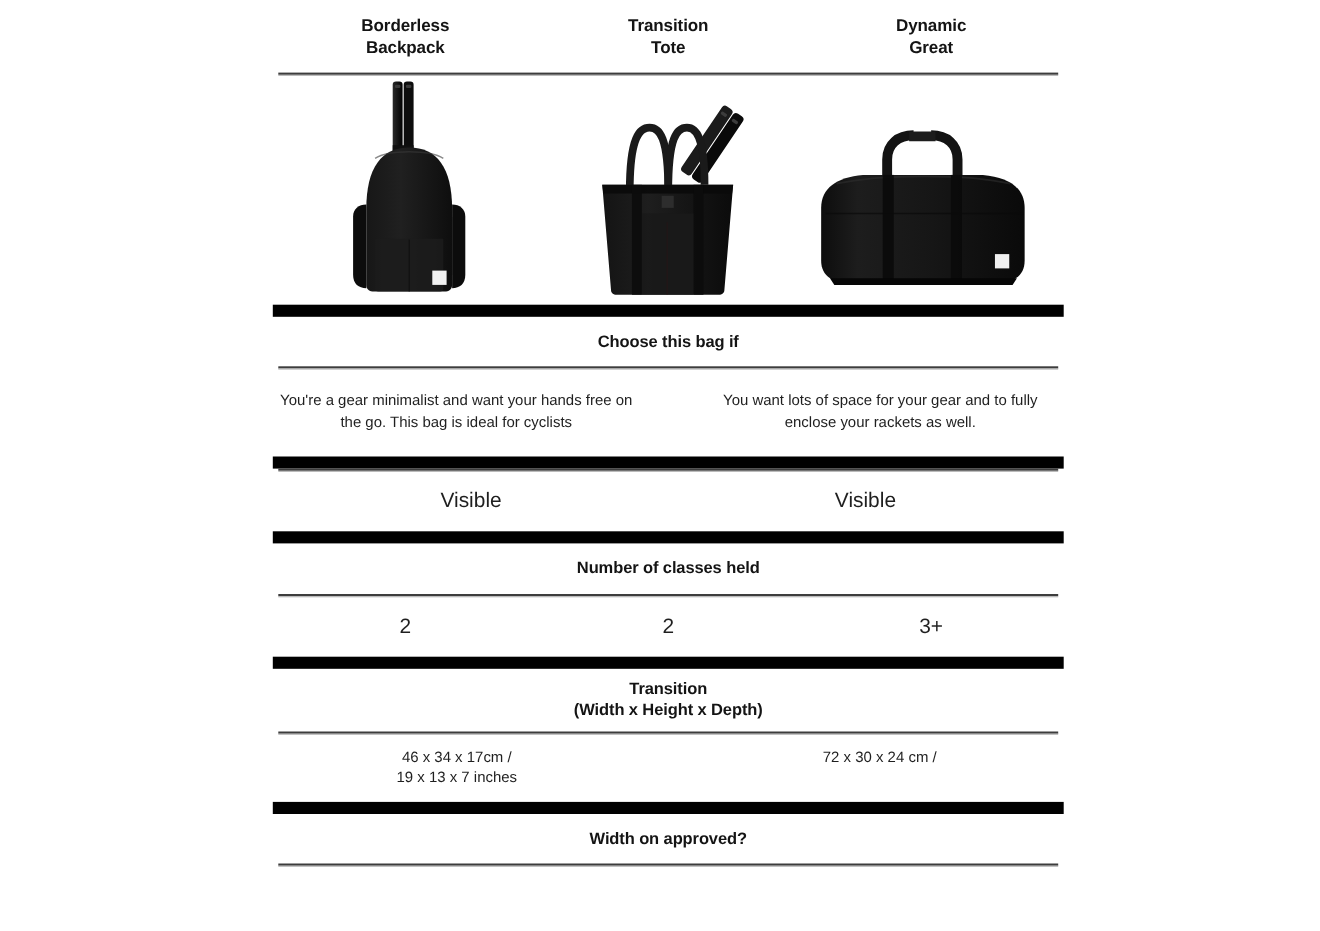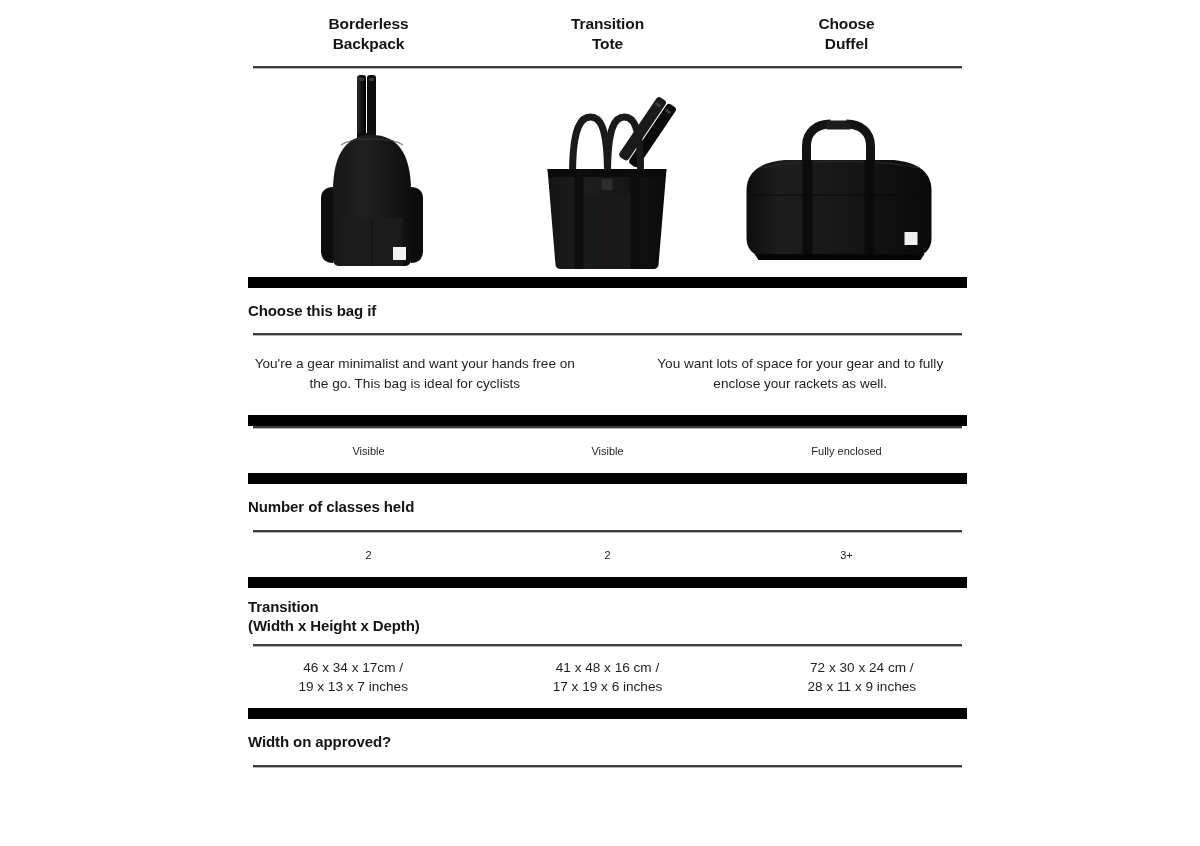--- a/index.html
+++ b/index.html
@@ -89,34 +89,34 @@
   }
   .bagwrap {
     position: absolute;
     bottom: 0;
     left: 50%;
     transform: translateX(-50%);
   }
 
   
   .sect-title {
-    text-align: left;
+    text-align: center;
     font-weight: bold;
     font-size: 15px;
     line-height: 1.25;
     padding: 14px 0 13px 0;
     color: #141414;
     letter-spacing: -0.1px;
   }
   .sect-title.two-line { padding: 10px 0 9px 0; }
 
   
   .val-row {
     padding: 15px 0 15px 0;
-    font-size: 11px;
+    font-size: 19px;
     line-height: 1.28;
     color: #1f1f1f;
   }
   .val-row.desc {
     padding: 18px 0 22px 0;
     font-size: 13.6px;
     line-height: 1.42;
     gap: 48px;
   }
   .val-row.dims {
@@ -135,22 +135,22 @@
     <div class="cols head-row">
       <div class="col col-a">
         <div class="head-name">Borderless</div>
         <div class="head-name">Backpack</div>
       </div>
       <div class="col col-b">
         <div class="head-name">Transition</div>
         <div class="head-name">Tote</div>
       </div>
       <div class="col col-c">
-        <div class="head-name">Choose</div>
-        <div class="head-name">Duffel</div>
+        <div class="head-name">Dynamic</div>
+        <div class="head-name">Great</div>
       </div>
     </div>
 
     <div class="rule"></div>
 
     <div class="cols img-row">
 
       <div class="col col-a img-cell">
         <div class="bagwrap">
           <svg width="150" height="200" viewBox="0 0 150 200">
@@ -271,21 +271,20 @@
     <div class="cols val-row desc">
       <div class="col col-a">You're a gear minimalist and want your hands free on the go. This bag is ideal for cyclists</div>
       <div class="col col-c">You want lots of space for your gear and to fully enclose your rackets as well.</div>
     </div>
 
     <div class="bar"></div>
     <div class="rule"></div>
     <div class="cols val-row">
       <div class="col col-a">Visible</div>
       <div class="col col-b">Visible</div>
-      <div class="col col-c">Fully enclosed</div>
     </div>
 
     <div class="bar"></div>
     <div class="sect-title">Number of classes held</div>
     <div class="rule"></div>
     <div class="cols val-row">
       <div class="col col-a">2</div>
       <div class="col col-b">2</div>
       <div class="col col-c">3+</div>
     </div>
@@ -294,27 +293,22 @@
     <div class="sect-title two-line">
       <div>Transition</div>
       <div>(Width x Height x Depth)</div>
     </div>
     <div class="rule"></div>
     <div class="cols val-row dims">
       <div class="col col-a">
         <div>46 x 34 x 17cm /</div>
         <div>19 x 13 x 7 inches</div>
       </div>
-      <div class="col col-b">
-        <div>41 x 48 x 16 cm /</div>
-        <div>17 x 19 x 6 inches</div>
-      </div>
       <div class="col col-c">
         <div>72 x 30 x 24 cm /</div>
-        <div>28 x 11 x 9 inches</div>
       </div>
     </div>
 
     <div class="bar"></div>
     <div class="sect-title">Width on approved?</div>
     <div class="rule"></div>
     <div class="cols val-row">
       
       
       

